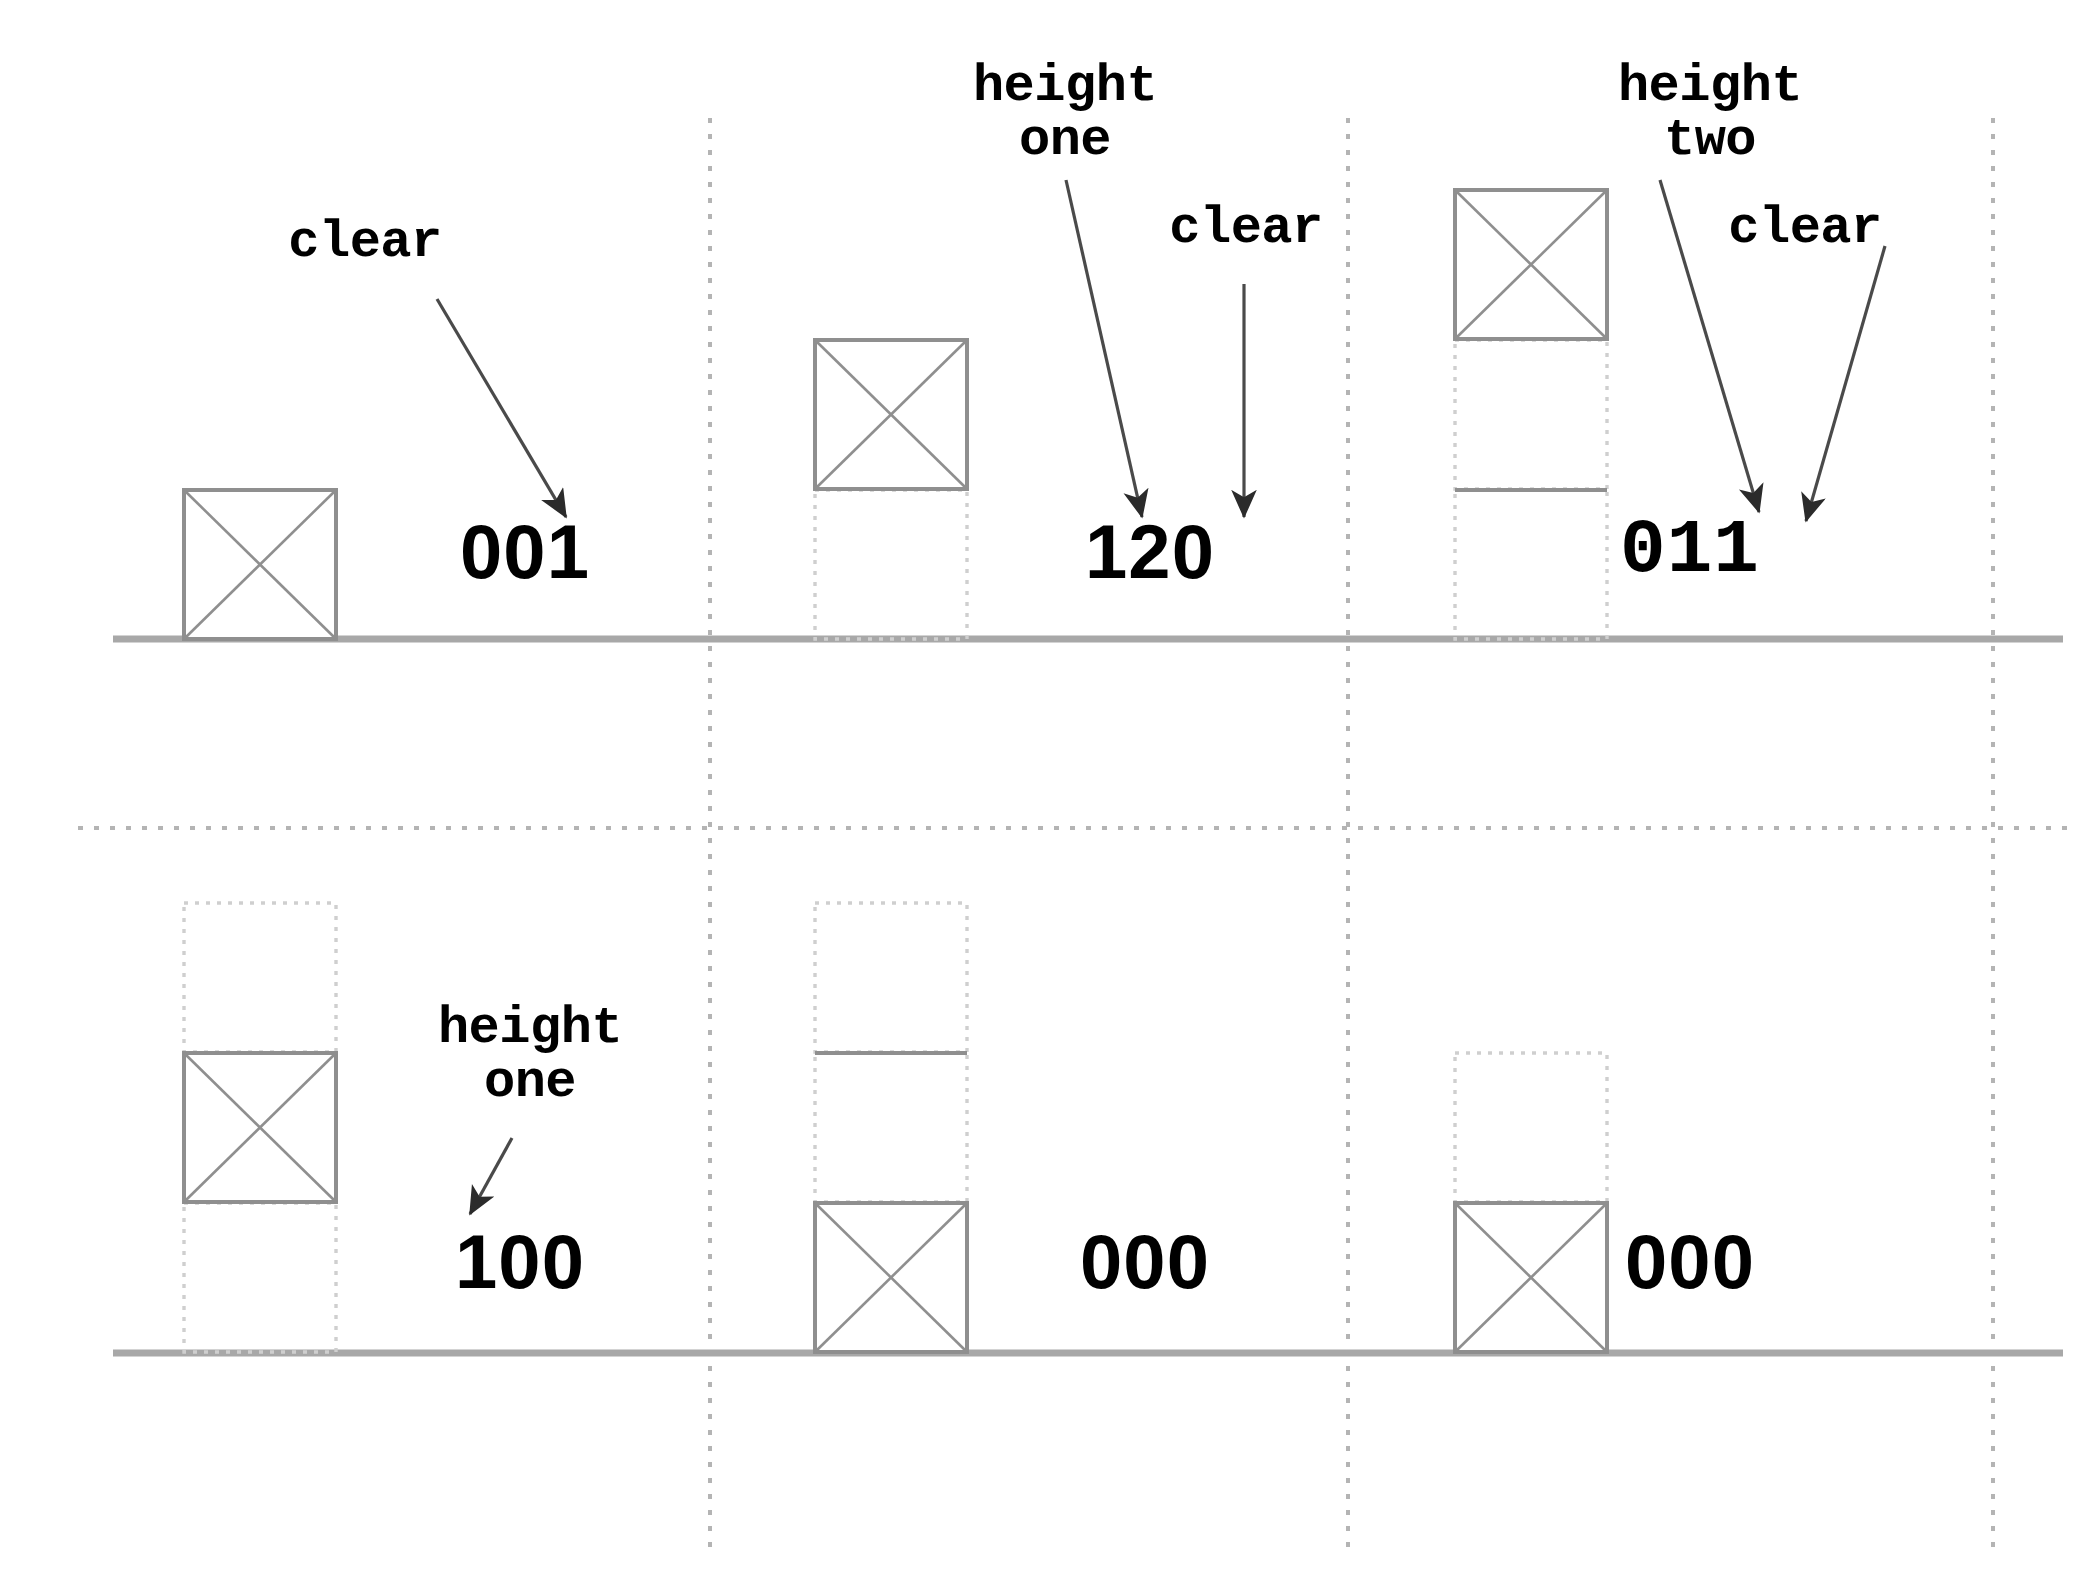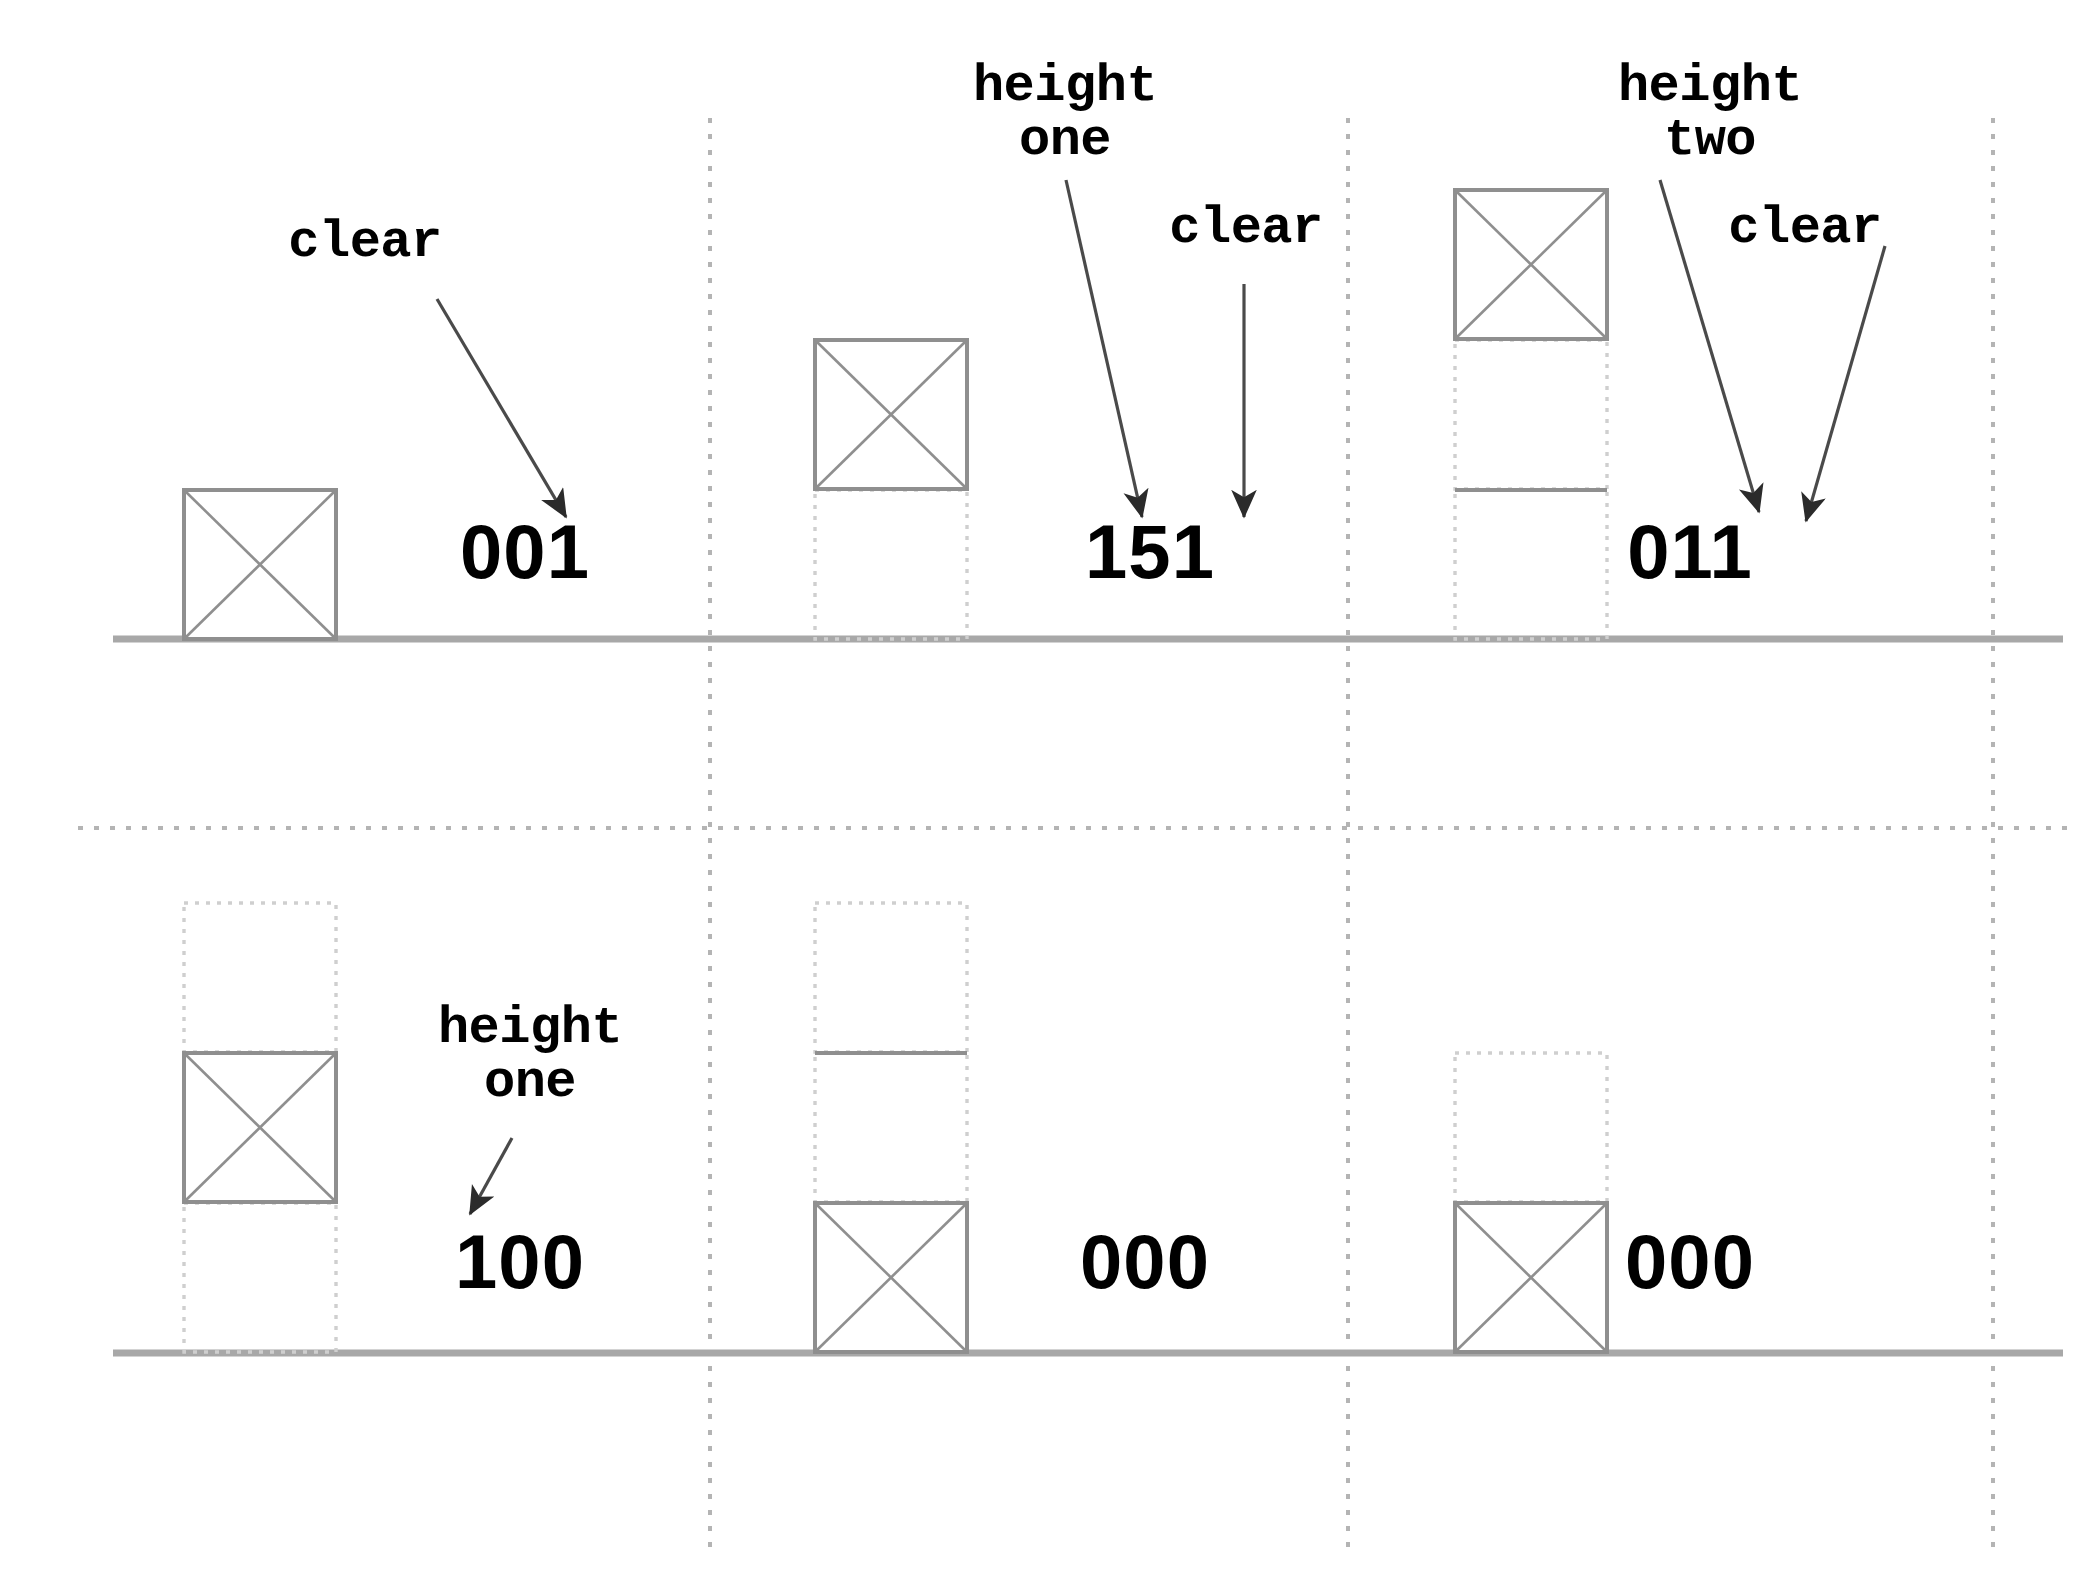--- a/index.html
+++ b/index.html
@@ -135,25 +135,25 @@
       <line x1="1607" y1="1203" x2="1455" y2="1352" stroke="#8f8f8f" stroke-width="2.6"></line>
     </g>
 
   </svg>
 
   <div class="lbl lbl-annot" style="left:265px; top:216px; width:200px;">clear</div>
   <div class="lbl lbl-code" style="left:430px; top:512px; width:190px;text-align:center;">001</div>
 
   <div class="lbl lbl-annot" style="left:965px; top:60px; width:200px;"><span>height</span><br><span>one</span></div>
   <div class="lbl lbl-annot" style="left:1146px; top:202px; width:200px;">clear</div>
-  <div class="lbl lbl-code" style="left:1055px; top:512px; width:190px;">151</div>
+  <div class="lbl lbl-code" style="left:1055px; top:512px; width:190px;">120</div>
 
   <div class="lbl lbl-annot" style="left:1610px; top:60px; width:200px;"><span>height</span><br><span>two</span></div>
   <div class="lbl lbl-annot" style="left:1705px; top:202px; width:200px;">clear</div>
-  <div class="lbl lbl-code" style="left:1595px; top:512px; width:190px;">011</div>
+  <div class="lbl lbl-code" style="left:1595px; top:512px; width:190px;font-family:Liberation Mono, monospace;">011</div>
 
   <div class="lbl lbl-annot" style="left:430px; top:1002px; width:200px;"><span>height</span><br><span>one</span></div>
   <div class="lbl lbl-code" style="left:425px; top:1222px; width:190px;">100</div>
 
   <div class="lbl lbl-code" style="left:1050px; top:1222px; width:190px;">000</div>
 
   <div class="lbl lbl-code" style="left:1595px; top:1222px; width:190px;">000</div>
 
 </div>
 

